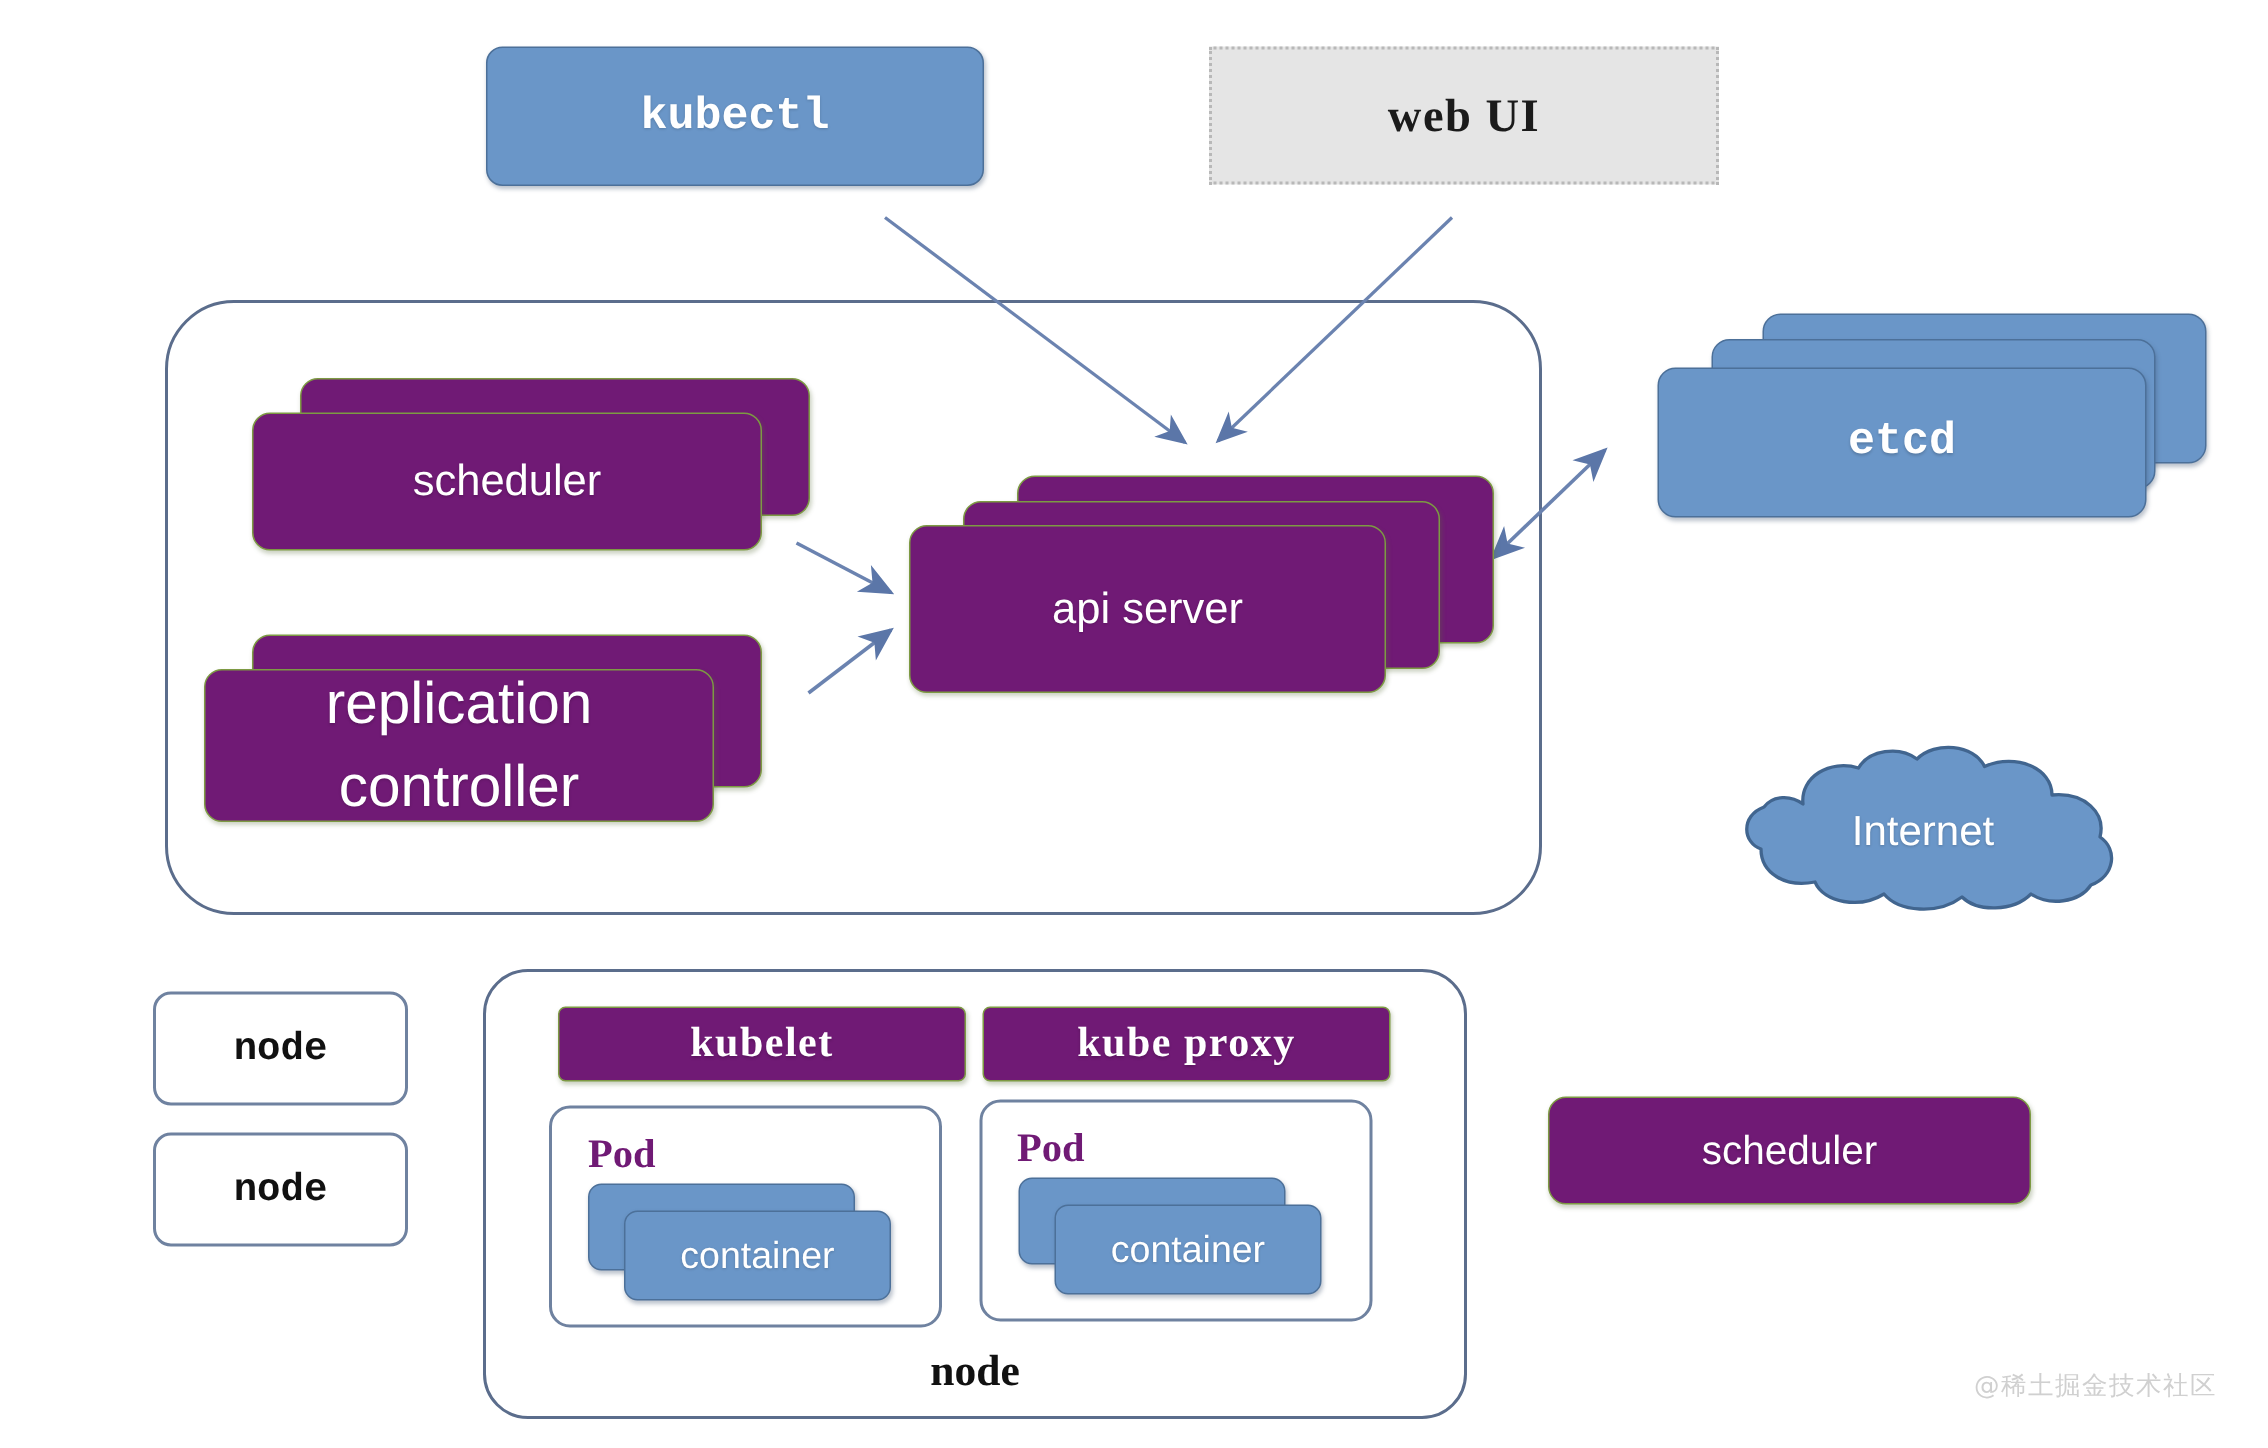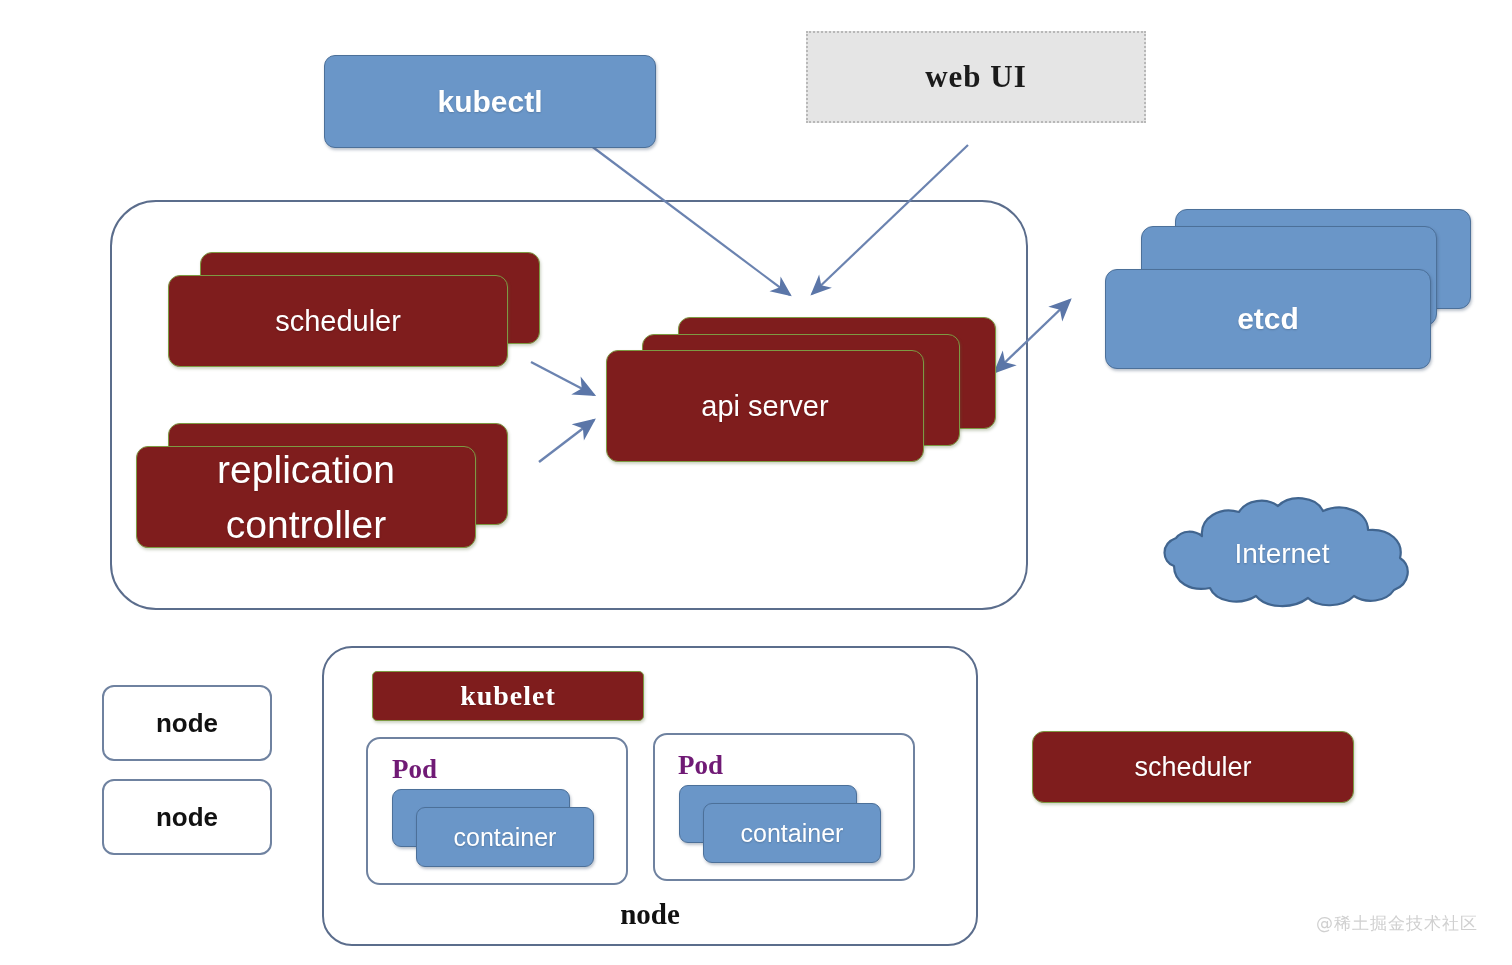--- a/index.html
+++ b/index.html
@@ -27,21 +27,21 @@
   }
 
   .blue-fill {
     background: #6a96c8;
     border: 1.5px solid #4c7099;
     color: #ffffff;
     box-shadow: 1px 2px 3px rgba(60,80,110,0.35);
   }
 
   .green-fill {
-    background: #7f1d1d;
+    background: #701a75;
     border: 1.5px solid #7d9a43;
     color: #ffffff;
     box-shadow: 1px 2px 3px rgba(90,110,60,0.30);
   }
 
   .white-fill {
     background: #ffffff;
     border: 2.5px solid #6f82a0;
     color: #111111;
   }
@@ -51,23 +51,22 @@
     box-sizing: border-box;
     background: transparent;
     border: 2.5px solid #5b6d8c;
   }
 
   .label-sans {
     font-family: "Liberation Sans", sans-serif;
     font-weight: 400;
   }
   .label-sans-bold {
-    font-family: Liberation Sans, sans-serif;
+    font-family: Liberation Mono, monospace;
     font-weight: 700;
-    margin-top: 24px;
   }
   .label-serif {
     font-family: "Liberation Serif", serif;
     font-weight: 700;
   }
 
   .stack-layer {
     position: absolute;
     box-sizing: border-box;
     border-radius: 12px;
@@ -393,20 +392,23 @@
   </div>
   <div class="box white-fill label-sans-bold" id="node-b">
     <span>node</span>
   </div>
 
   <div class="outline-box" id="node-main"></div>
 
   <div class="box green-fill label-serif" id="kubelet-box">
     <span>kubelet</span>
   </div>
+  <div class="box green-fill label-serif" id="kubeproxy-box">
+    <span>kube proxy</span>
+  </div>
 
   <div class="pod-box" id="pod-left"></div>
   <div class="pod-label label-serif" id="pod-left-label">
     <span>Pod</span>
   </div>
   <div class="container-stack" id="container-stack-left">
     <div class="container-back blue-fill"></div>
     <div class="container-front blue-fill label-sans">
       <span>container</span>
     </div>

